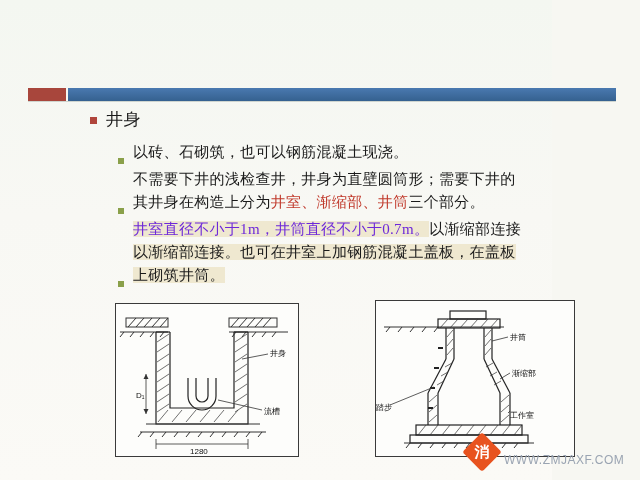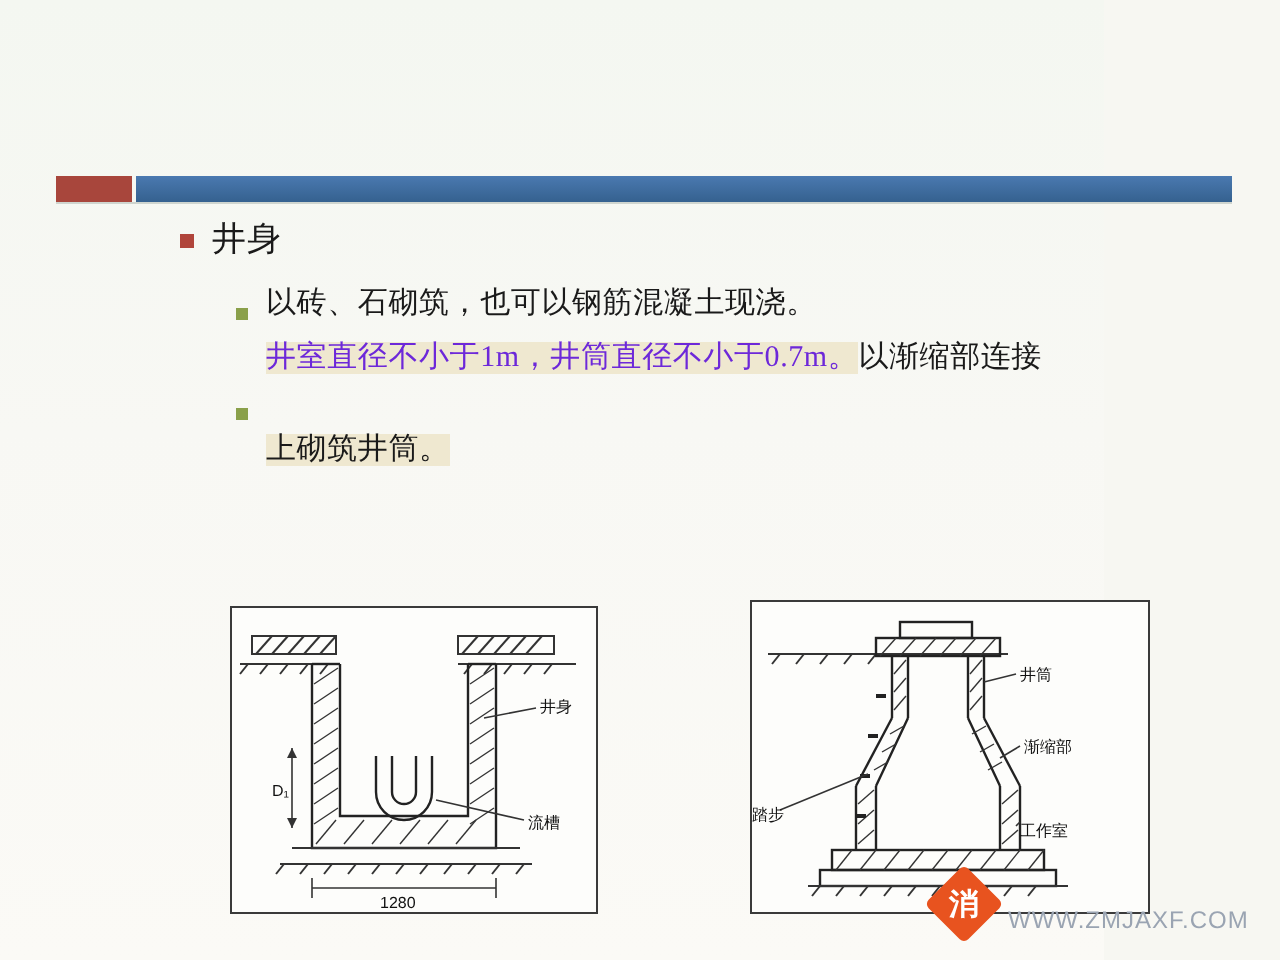--- a/index.html
+++ b/index.html
@@ -72,21 +72,21 @@
     font-size: 17px;
     color: #1a1a1a;
     font-family: "Liberation Serif", serif;
     letter-spacing: 0.5px;
   }
   .l2-wrap {
     margin-left: 28px;
   }
   .l2 {
     display: flex;
-    align-items: center;
+    align-items: flex-end;
     margin-bottom: 4px;
   }
   .l2-sq {
     width: 6px; height: 6px;
     background: #8aa04a;
     margin-top: 9px;
     margin-right: 9px;
     flex: 0 0 auto;
   }
   .l2-text {
@@ -197,26 +197,33 @@
       <div class="l1-text">井身</div>
     </div>
 
     <div class="l2-wrap">
 
       <div class="l2">
         <div class="l2-sq"></div>
         <div class="l2-text">以砖、石砌筑，也可以钢筋混凝土现浇。</div>
       </div>
 
+      <div class="l2">
+        <div class="l2-sq"></div>
+        <div class="l2-text">
+          <span>不需要下井的浅检查井，井身为直壁圆筒形；需要下井的</span><br>
+          <span>其井身在构造上分为</span><span class="red">井室、渐缩部、井筒</span><span>三个部分。</span>
+        </div>
+      </div>
 
       <div class="l2">
         <div class="l2-sq"></div>
         <div class="l2-text">
           <span class="hl">井室直径不小于1m，井筒直径不小于0.7m。</span><span>以渐缩部连接</span><br>
-          <br>
+          <span class="hl2">以渐缩部连接。也可在井室上加钢筋混凝土盖板，在盖板</span><br>
           <span class="hl2">上砌筑井筒。</span>
         </div>
       </div>
 
     </div>
   </div>
 
   <div class="fig" id="fig-left">
     <svg width="182" height="152" viewBox="0 0 182 152">
 

